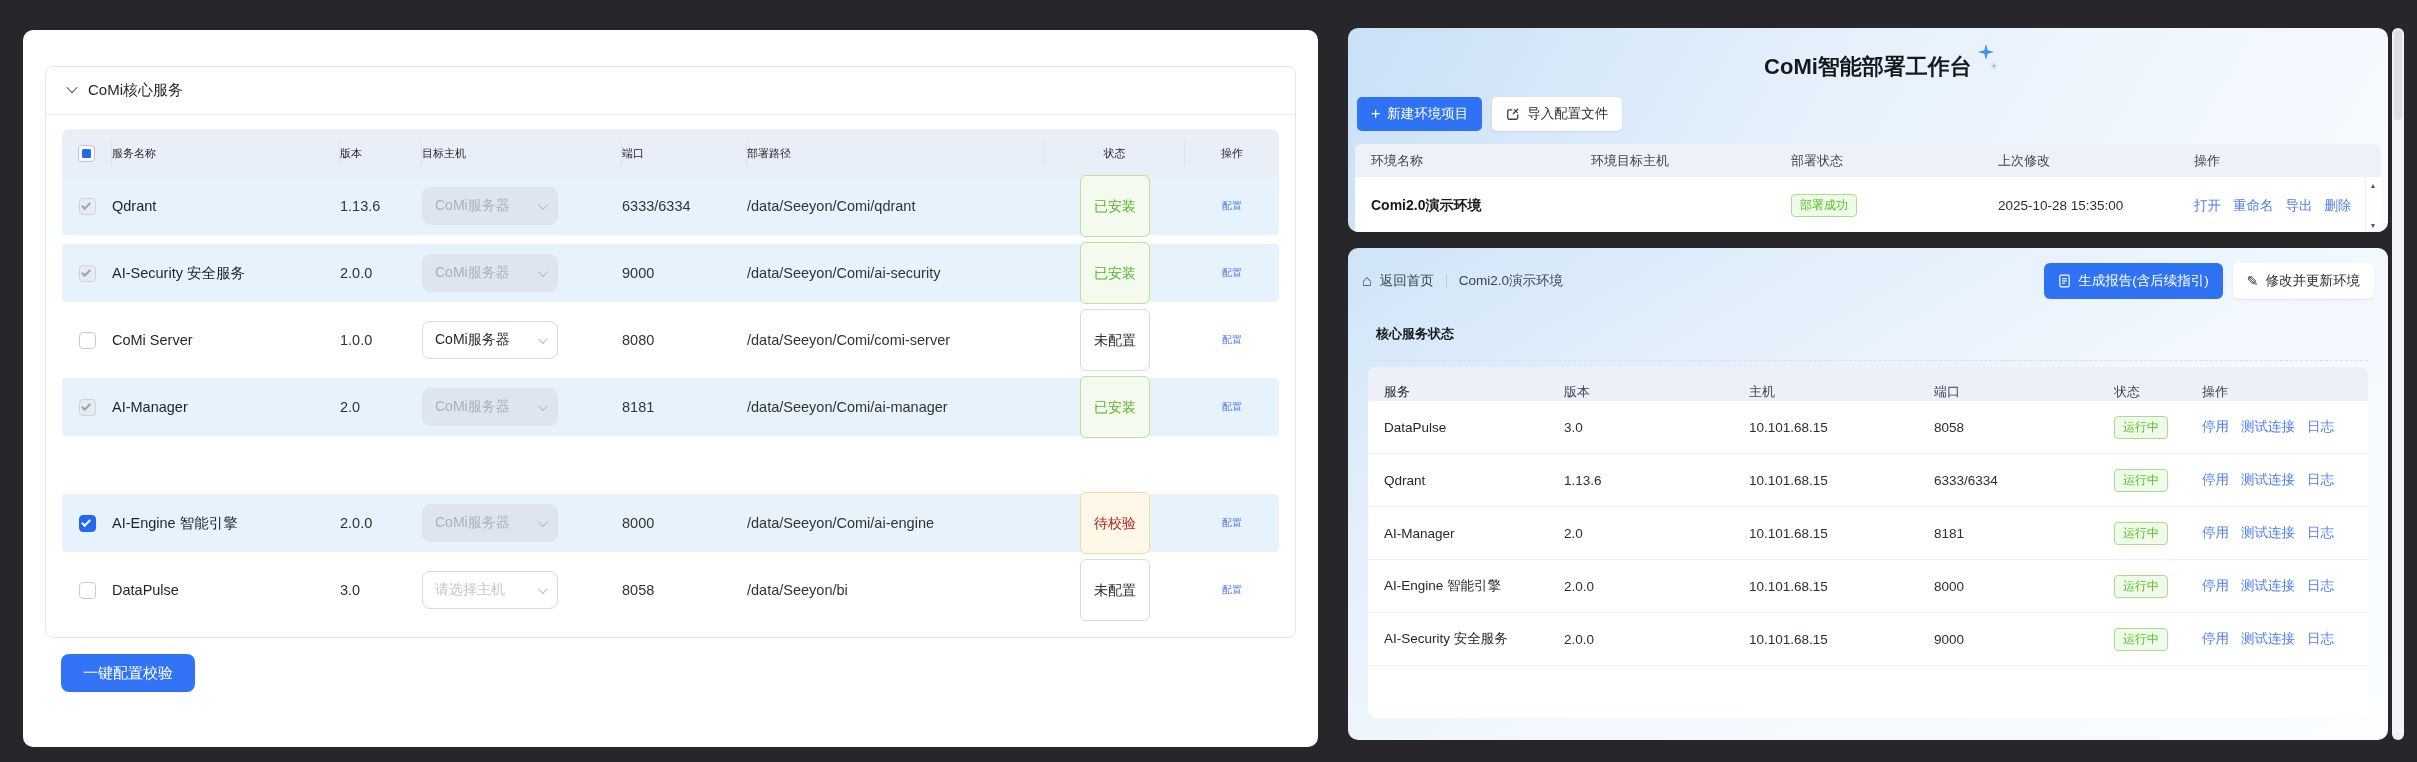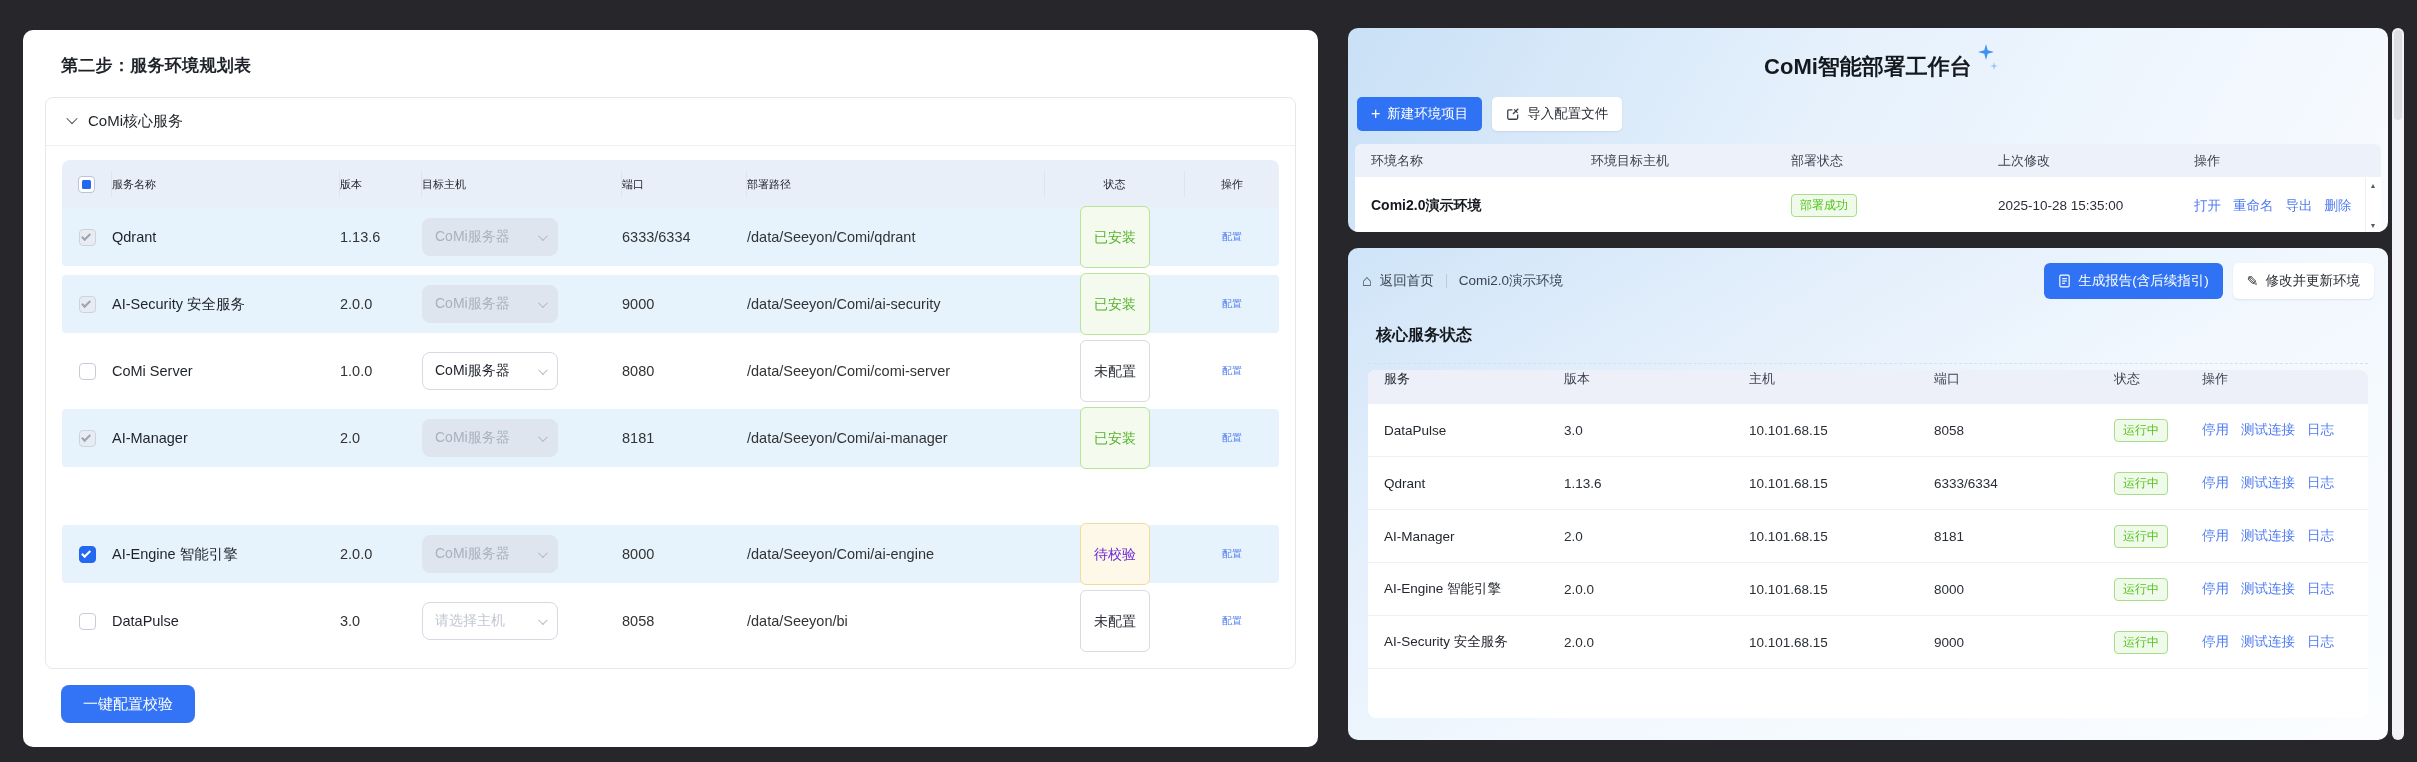--- a/index.html
+++ b/index.html
@@ -53,21 +53,21 @@
   .sel.disabled { background:#dfe5ee; border:1px solid #dfe5ee; color:#a8b1bf; cursor:default; }
   .sel.enabled { background:#fff; border:1px solid #d4d9e2; color:#1f2329; cursor:pointer; }
   .sel.placeholder { background:#fff; border:1px solid #d4d9e2; color:#c1c6cf; cursor:pointer; }
   .sarrow { width:7px; height:7px; border-right:1.5px solid #b3bac6; border-bottom:1.5px solid #b3bac6;
     transform:rotate(45deg) translateY(-2px); flex:0 0 auto; }
 
   
   .badge { display:inline-block; padding:22px 13px; border-radius:6px; font-size:14px; line-height:1.2; }
   .badge.success { color:#56b22d; background:#f4fbee; border:1px solid #b9e397; }
   .badge.default { color:#2b2f36; background:#fff; border:1px solid #d8dbe0; }
-  .badge.warning { color:#6d28d9; background:#fdf8e7; border:1px solid #f3dc9a; }
+  .badge.warning { color:#b91c1c; background:#fdf8e7; border:1px solid #f3dc9a; }
   .pill { display:inline-block; padding:2px 8px; border-radius:4px; font-size:12px;
     color:#52c41a; background:#f0faeb; border:1px solid #a8dd8a; }
 
   .link { color:#4e7bf2; font-size:10px; text-decoration:none; cursor:pointer; }
 
   .btn-validate { margin-top:16px; margin-left:16px; height:38px; padding:0 22px; border:none; border-radius:8px;
     background:#3274f5; color:#fff; font-size:15px; cursor:pointer; font-family:inherit; }
 
   
   .right-panel { position:absolute; left:1348px; top:28px; width:1056px; height:712px; }
@@ -113,42 +113,41 @@
   .card2 { top:220px; height:492px; background:linear-gradient(150deg,#cfe4f8 0%,#e2eefb 25%,#f2f8fe 55%,#fbfdff 100%);
     padding:0 14px; display:flex; flex-direction:column; }
   .env-head { display:flex; align-items:center; margin-top:13px; height:40px; }
   .breadcrumb { display:flex; align-items:center; gap:8px; font-size:13.5px; color:#3c4350; }
   .home-glyph { font-size:16px; line-height:1; color:#3c4350; }
   .bc-divider { width:1px; height:14px; background:#c3c9d4; margin:0 4px; }
   .env-actions { margin-left:auto; display:flex; gap:10px; }
   .btn-blue.tall, .btn-white.tall { height:36px; border-radius:6px; margin-left:0;justify-content:flex-end; }
   .pencil-glyph { font-size:14px; line-height:1; }
 
-  .core-status-title { font-size:16px; font-weight:700; color:#15181d; margin:24px 0 0 14px; }
+  .core-status-title { font-size:13px; font-weight:700; color:#15181d; margin:24px 0 0 14px; }
   .dashed-div { border-top:1px dashed #d9dfe8; margin:17px 6px 0; }
   .status-wrap { background:#fff; border-radius:8px; margin:6px 6px 0; flex:1; margin-bottom:22px; padding:0; }
 
-  .shead { display:flex; align-items:flex-start; height:34px; background:#edf0f9; border-radius:8px 8px 0 0;
+  .shead { display:flex; align-items:flex-end; height:34px; background:#edf0f9; border-radius:8px 8px 0 0;
     font-size:13px; color:#3c4350; }
   .srow { display:flex; align-items:center; height:53px; border-bottom:1px solid #f0f2f5;
     font-size:13.5px; color:#2a2f36; }
   .scell { padding-left:16px; display:flex; align-items:center; }
   .sc-name { width:180px; color:#23272e; }
   .sc-ver { width:185px; }
   .sc-host { width:185px; }
   .sc-port { width:180px; }
   .sc-status { width:88px; }
   .sc-ops { flex:1; gap:12px; }
   .srow .link, .erow .link { font-size:13.5px; }
 </style>
 </head>
 <body>
 
 <section class="left-panel">
-  <h1 class="page-title">第二步：服务环境规划表</h1>
 
   <div class="core-card">
     <div class="core-card-head">
       <span class="chev"></span>
       <span>CoMi核心服务</span>
     </div>
     <div class="core-card-body">
       <div id="ltable">
           <div class="lhead">
             <div class="lcell lc-cb">

